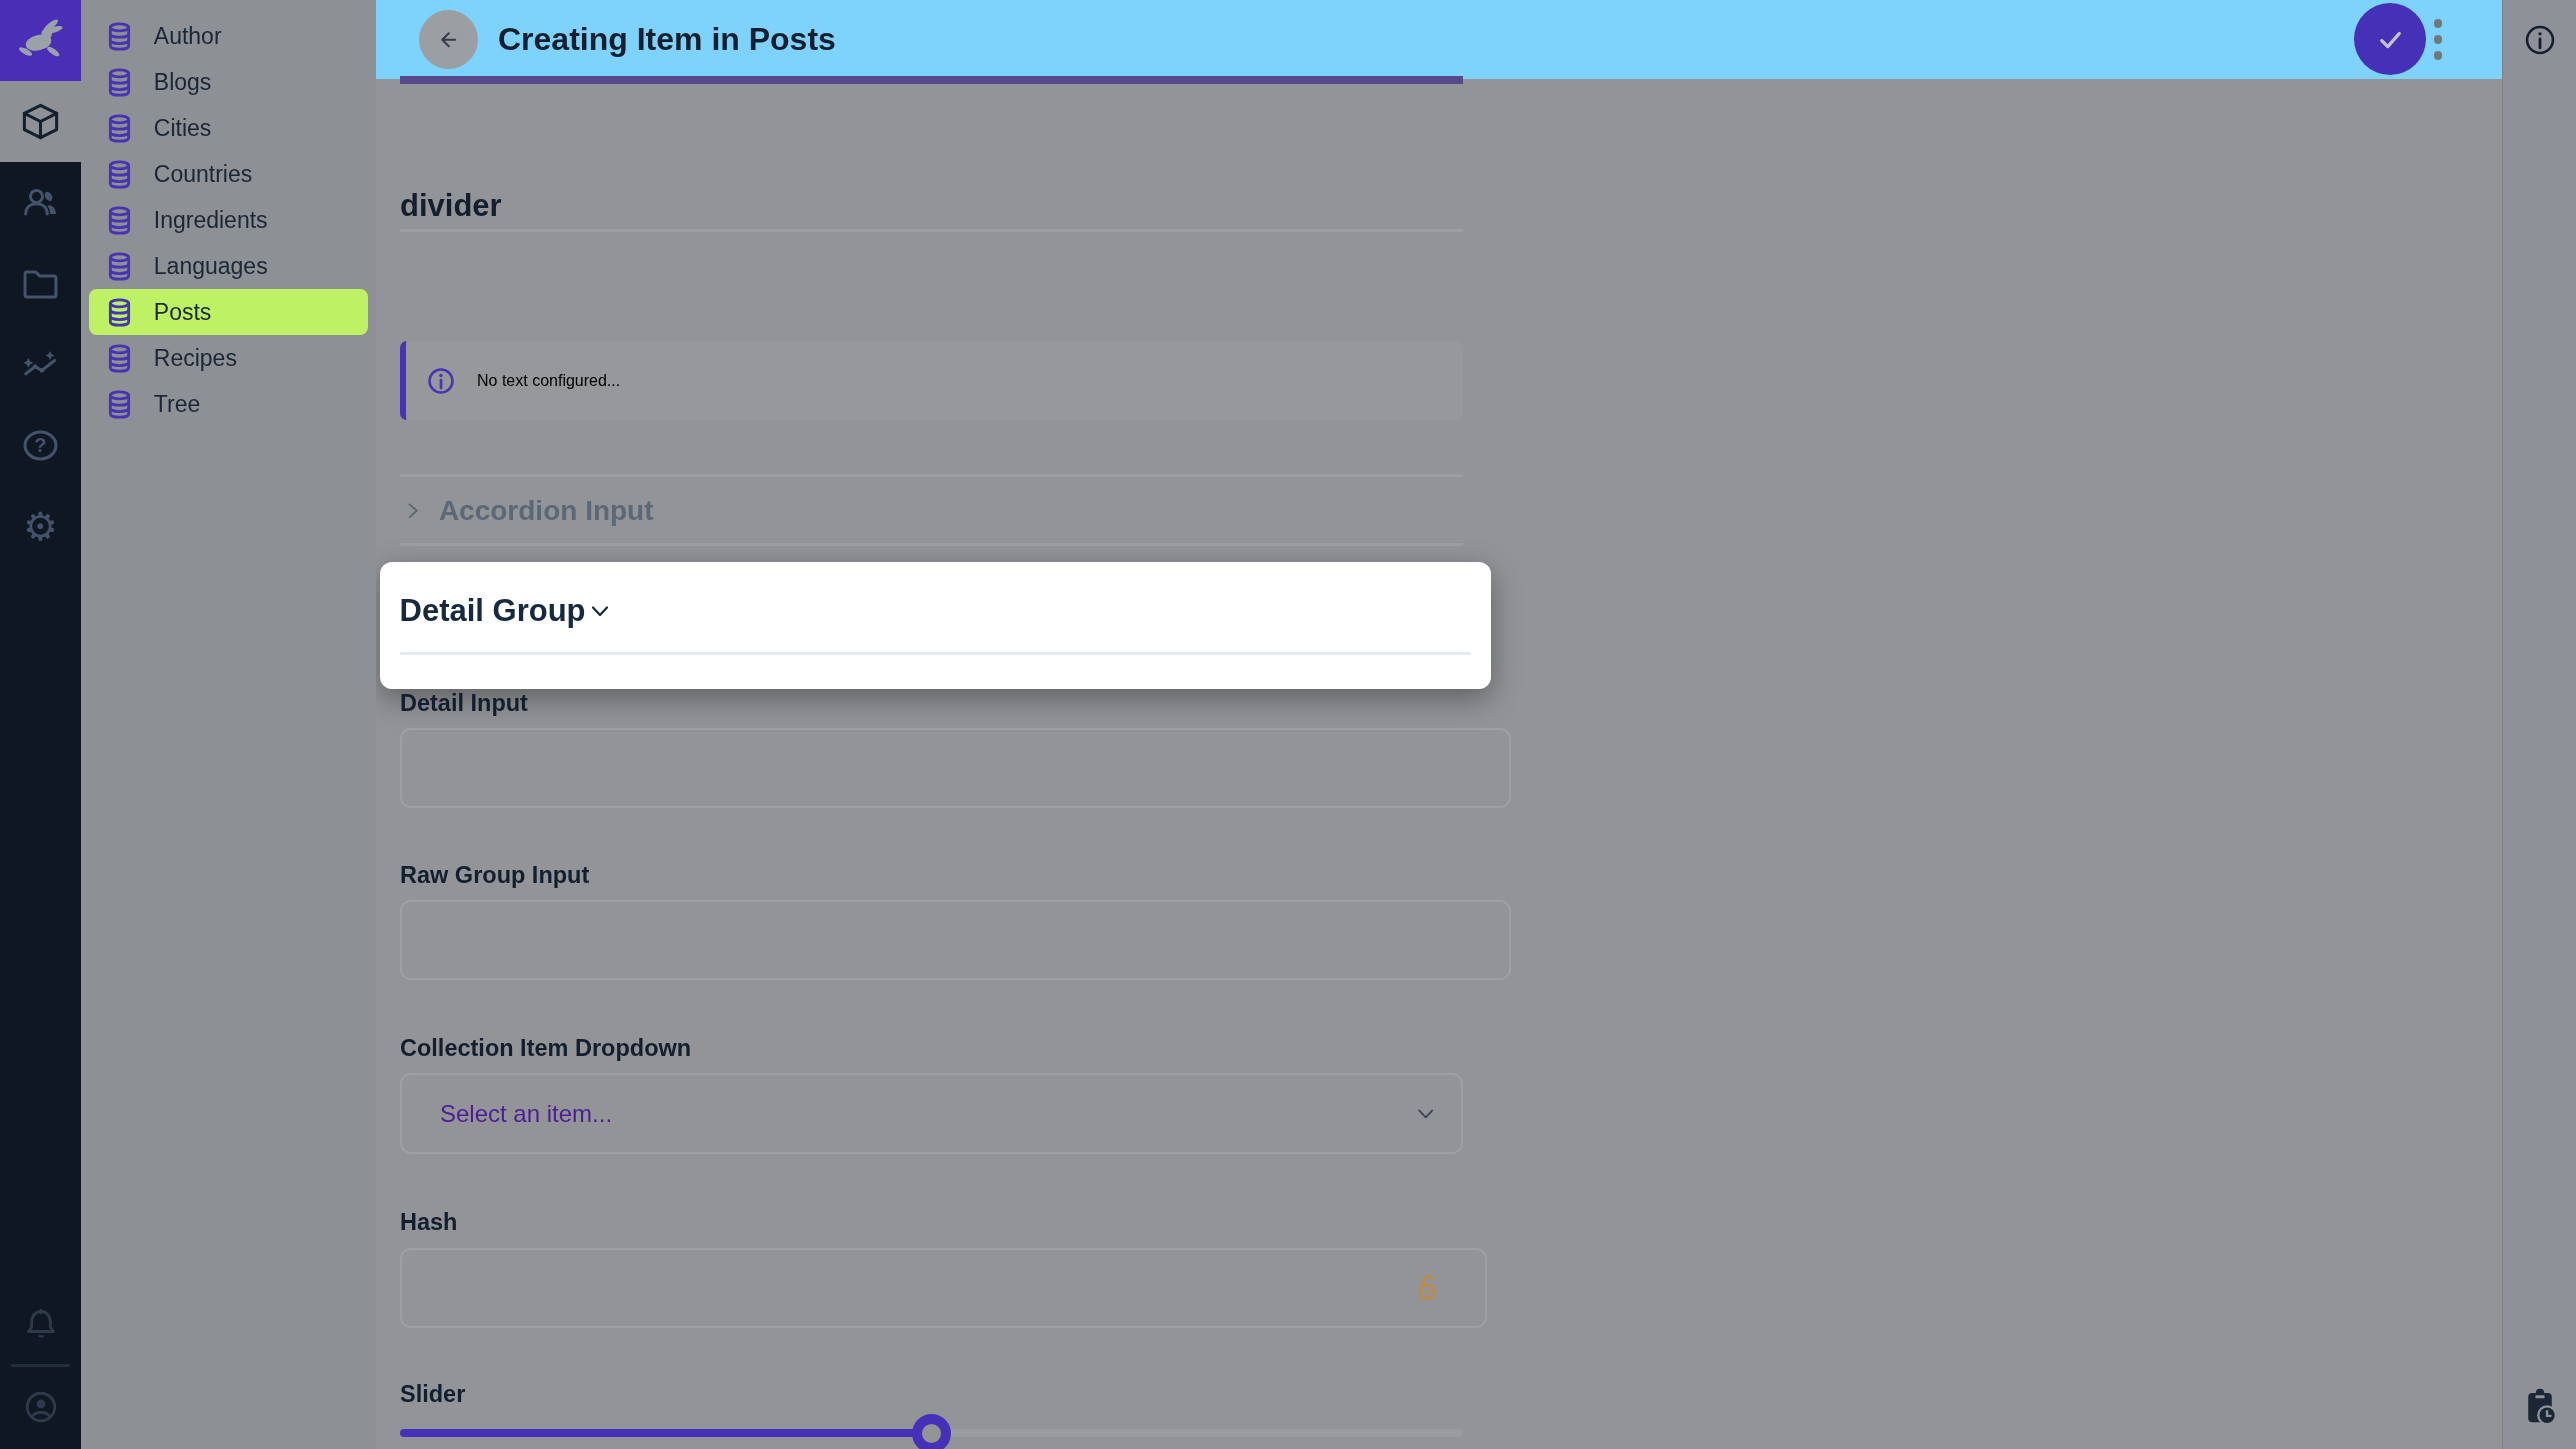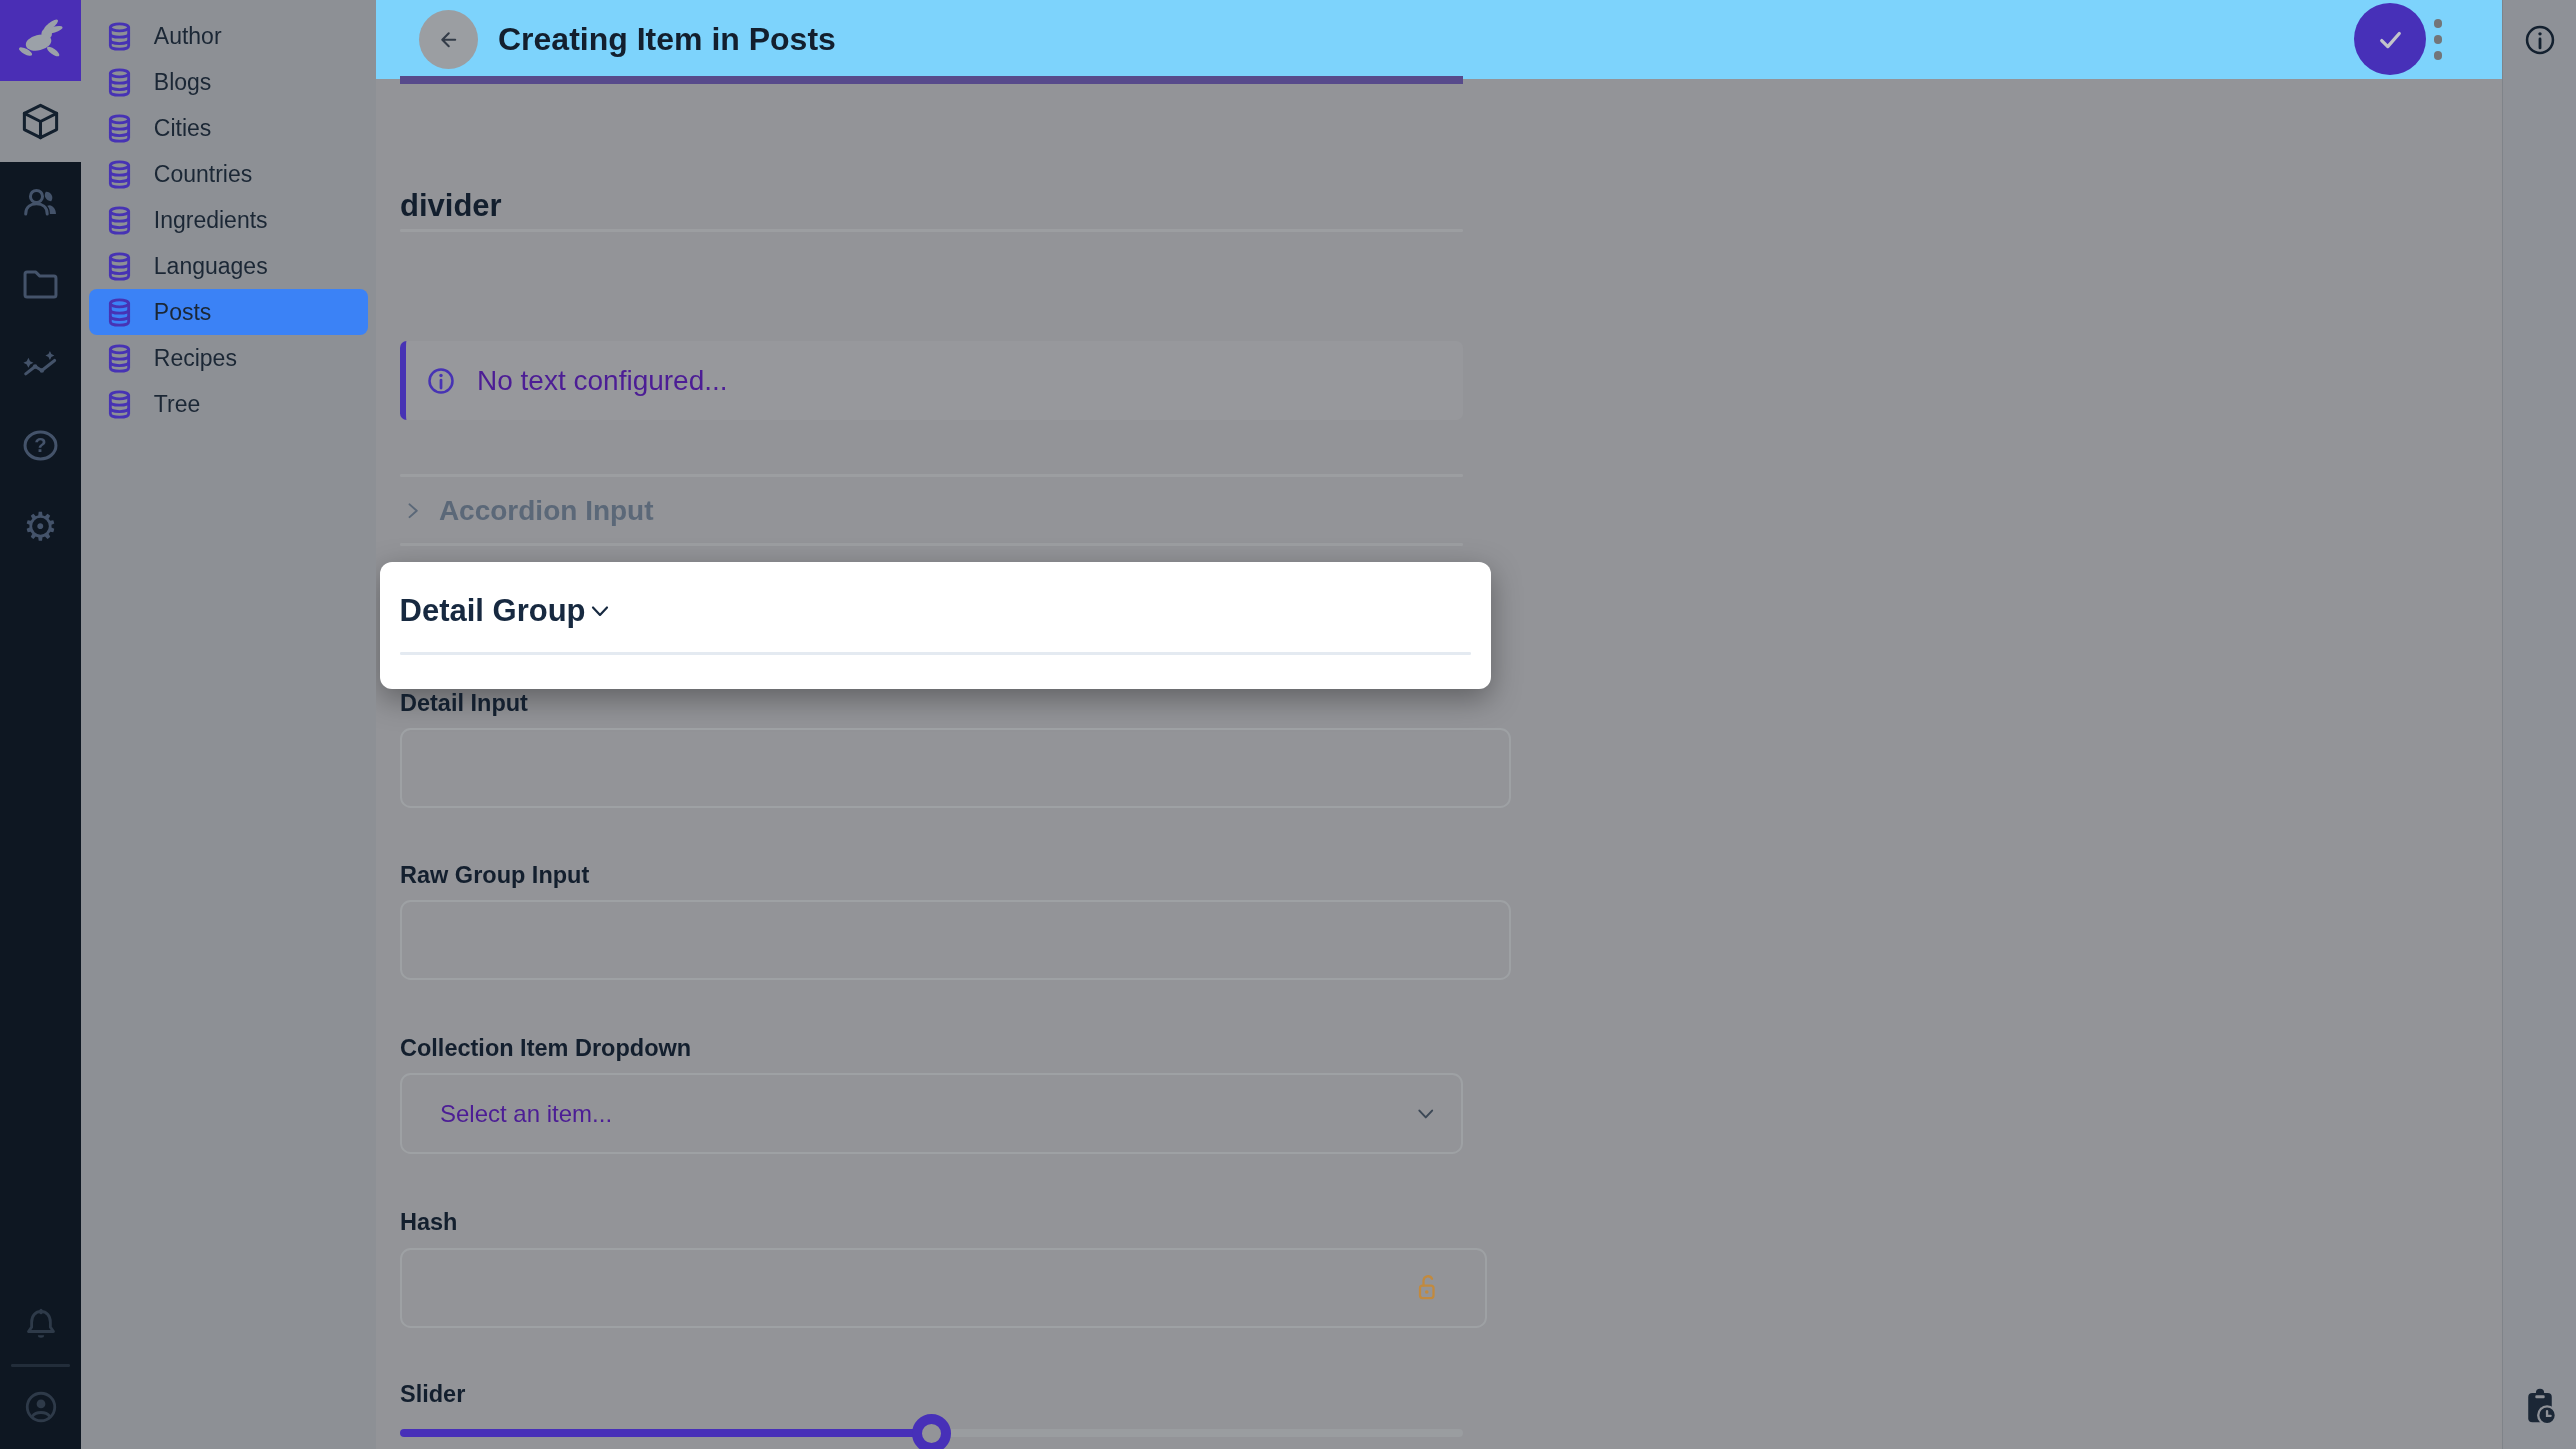--- a/index.html
+++ b/index.html
@@ -18,21 +18,21 @@
   .gear-glyph{font-size:39px;color:#44536a;line-height:1;}
   .module-bottom{position:absolute;bottom:1.3px;left:0;width:81px;}
   .module-divider{height:2.7px;background:#222d3a;margin:0 10.7px;border-radius:1.3px;}
 
   
   .nav{position:absolute;left:81px;top:0;width:295px;height:1449px;background:#8d9095;z-index:20;}
   .project-header{height:81px;display:flex;align-items:center;padding-left:28px;gap:17.4px;cursor:pointer;}
   .project-name{font-size:25px;font-weight:500;color:#1b2735;}
   .collections{list-style:none;margin:13.4px 0 0 0;padding:0 8px;}
   .nav-item{height:46px;display:flex;align-items:center;gap:19px;padding-left:14.8px;border-radius:8px;cursor:pointer;}
-  .nav-item.active{background:#3b82f6;}
+  .nav-item.active{background:#bef264;}
   .nav-label{font-size:23px;font-weight:500;color:#1b2735;}
   .db-icon{stroke:#4733b4;fill:none;stroke-width:4;}
 
   
   .header{position:absolute;left:376px;top:0;width:2127px;height:79px;background:#7dd3fc;z-index:10;}
   .back-btn{position:absolute;left:43px;top:10px;width:59px;height:59px;border-radius:50%;background:#9b9ea2;
             display:flex;align-items:center;justify-content:center;cursor:pointer;border:none;}
   .page-title{position:absolute;left:122px;top:0;height:79px;line-height:79px;margin:0;
               font-size:32px;font-weight:700;color:#131f2e;}
   .save-btn{position:absolute;left:1978px;top:3.4px;width:72px;height:72px;border-radius:50%;background:#4730b8;
@@ -51,21 +51,21 @@
   .content{position:absolute;left:356px;top:0;width:2127px;height:1449px;z-index:15;}
   .purple-topline{position:absolute;left:44px;top:76px;width:1063px;height:8px;background:#574a8b;}
   .divider-heading{position:absolute;left:44px;top:189px;height:34px;line-height:34px;margin:0;
                    font-size:31px;font-weight:700;color:#131f2e;}
   .hr{position:absolute;left:44px;width:1063px;height:2.7px;background:#9c9ea1;border-radius:1.3px;}
   .hr1{top:229px;} .hr2{top:474px;} .hr3{top:543px;}
 
   .notice{position:absolute;left:44px;top:341px;width:1057px;height:79px;background:#97989c;
           border-left:6.7px solid #4733b4;border-radius:6.7px;display:flex;align-items:center;}
   .notice .ico{margin-left:19px;}
-  .notice-text{margin-left:20px;font-size:28px;color:#4c1d95;}
+  .notice-text{margin-left:20px;font-size:16px;color:#000000;}
 
   .accordion{position:absolute;left:44px;top:487px;height:47px;display:flex;align-items:center;gap:13.4px;cursor:pointer;}
   .accordion-title{font-size:28px;font-weight:700;color:#5b6878;}
 
   .detail-card{position:absolute;left:23.5px;top:562px;width:1071px;height:115px;background:#ffffff;border-radius:12px;
                box-shadow:0 9.4px 29.5px rgba(0,0,0,0.35);padding:12px 20px 0 20px;cursor:pointer;}
   .card-head{height:74px;display:flex;align-items:center;justify-content:flex-start;}
   .card-title{margin:0;font-size:31px;font-weight:700;color:#172940;}
   .card-divider{height:2.7px;background:#e4eaf1;border-radius:1.3px;margin-top:4px;}
 

